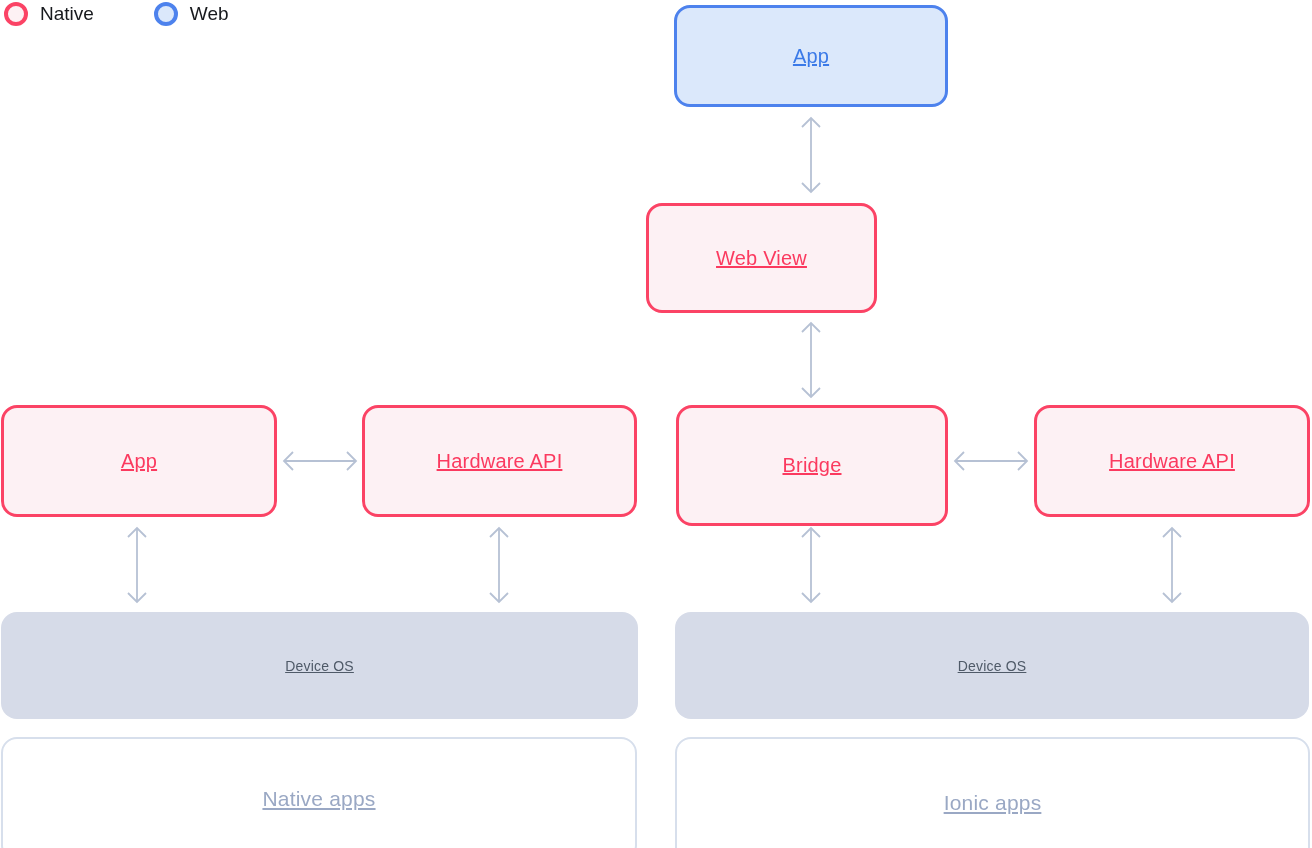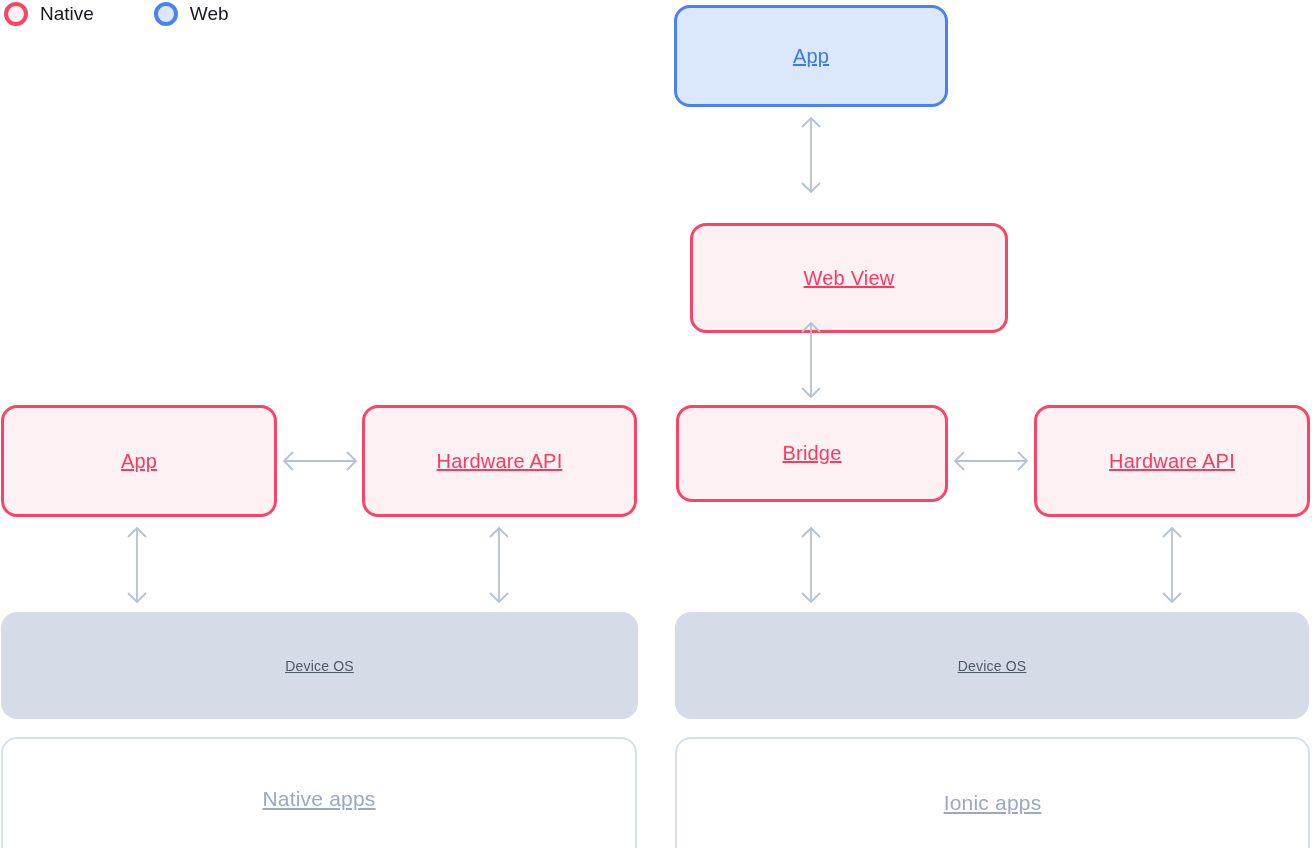--- a/index.html
+++ b/index.html
@@ -65,22 +65,22 @@
     color: var(--caption-text, #9aa8c4);
     font-size: 21px;
   }
 
   
   .n-app1   { left: 1px;    top: 405px; width: 276px; height: 112px; }
   .n-hw1    { left: 362px;  top: 405px; width: 275px; height: 112px; }
   .n-os1    { left: 1px;    top: 612px; width: 637px; height: 107px; }
   .n-cap1   { left: 1px;    top: 737px; width: 636px; height: 124px; }
   .n-app2   { left: 674px;  top: 5px;   width: 274px; height: 102px; }
-  .n-webv   { left: 690px;  top: 203px; width: 318px; height: 110px; margin-top: 20px; }
-  .n-bridge { left: 676px;  top: 405px; width: 272px; height: 97px; }
+  .n-webv   { left: 646px;  top: 203px; width: 231px; height: 110px; }
+  .n-bridge { left: 676px;  top: 405px; width: 272px; height: 121px; }
   .n-hw2    { left: 1034px; top: 405px; width: 276px; height: 112px; }
   .n-os2    { left: 675px;  top: 612px; width: 634px; height: 107px; }
   .n-cap2   { left: 675px;  top: 737px; width: 635px; height: 132px; }
 
   
   .arrow { position: absolute; }
   .arrow svg { display: block; }
   .arrow line, .arrow polyline {
     stroke: var(--arrow, #b6c1d4);
     stroke-width: 1.8;

